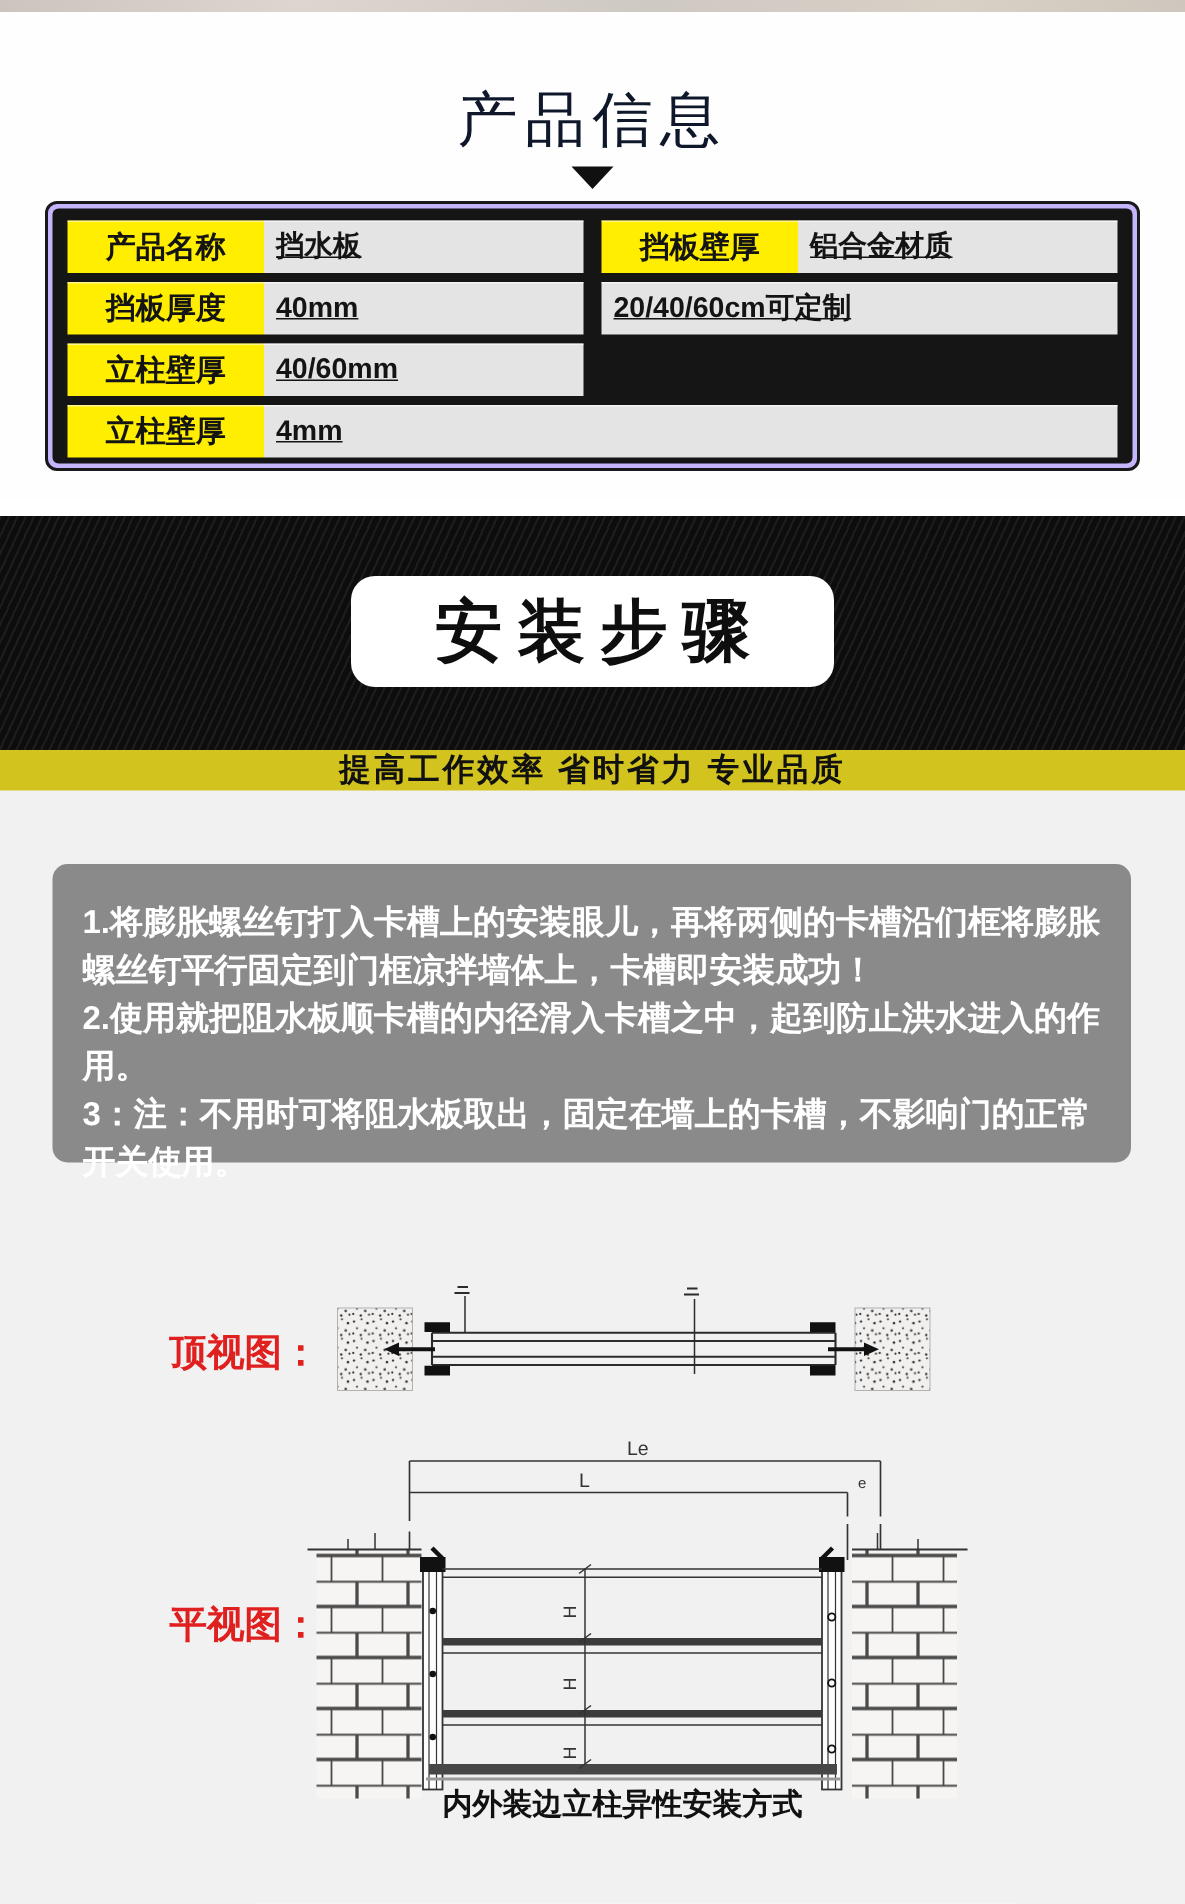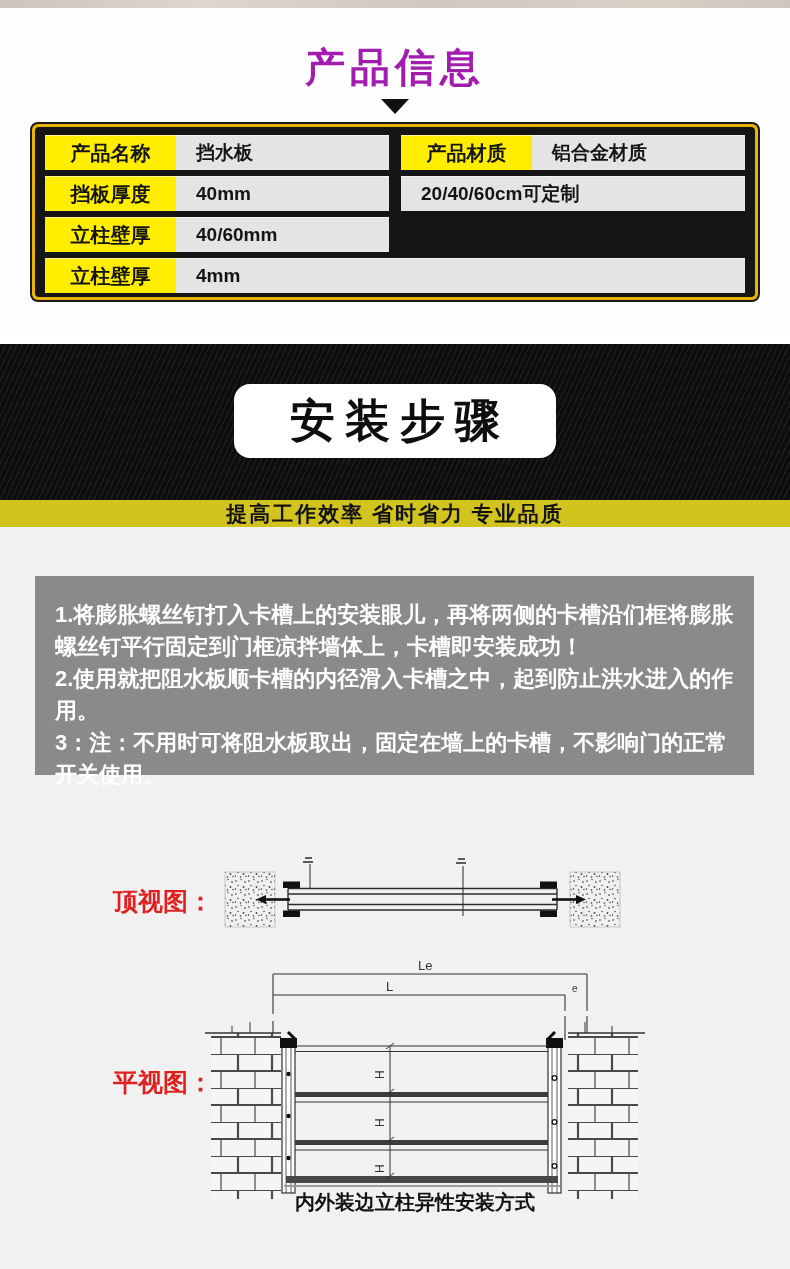--- a/index.html
+++ b/index.html
@@ -12,48 +12,49 @@
 
   
   .top-strip{
     height:8px;
     background:linear-gradient(90deg,#cdc5bd 0%,#ddd6ce 25%,#cfc9c3 55%,#d9d0c6 80%,#cfc6bd 100%);
   }
 
   
   .section-product{height:325px;background:#fefefe;}
   .product-title{
-    padding-top:32px;text-align:center;
-    font-size:40px;font-weight:700;letter-spacing:5px;color:#a21caf;
+    padding-top:44px;text-align:center;
+    font-size:40px;font-weight:400;letter-spacing:5px;color:#0f172a;
   }
   .title-arrow{
     width:0;height:0;margin:4px auto 0;
     border-left:14px solid transparent;border-right:14px solid transparent;
     border-top:15px solid #101010;
   }
   .spec-outer{
     margin:8px 30px 0;height:180px;box-sizing:border-box;
-    border:2px solid #191919;border-radius:8px;background:#eab308;padding:3px;
+    border:2px solid #191919;border-radius:8px;background:#c4b5fd;padding:3px;
   }
   .spec-inner{
     height:100%;box-sizing:border-box;background:#151515;border-radius:4px;
     padding:8px 10px;
     display:grid;grid-template-columns:1fr 1fr;column-gap:12px;row-gap:6px;
   }
   .pair{display:flex;}
   .pair.full{grid-column:1/3;justify-content:flex-end;}
   .spec-label{
     width:131px;flex:0 0 131px;background:#ffee00;color:#141414;
     font-size:20px;font-weight:bold;text-align:center;line-height:34px;
     border-top:1px solid rgba(255,255,255,.55);
   }
   .spec-value{
     flex:1;background:#e4e4e4;color:#141414;
-    font-size:19px;font-weight:bold;line-height:34px;padding-left:20px;
+    font-size:19px;font-weight:bold;line-height:34px;padding-left:8px;
     border-top:1px solid rgba(255,255,255,.6);
+    text-decoration:underline;
   }
 
   
   .section-banner{
     height:183px;
     background:repeating-linear-gradient(115deg,#1c1c1c 0px,#1c1c1c 1.5px,#0d0d0d 1.5px,#0d0d0d 5px);
   }
   .banner-pill{
     width:322px;height:74px;margin:11px auto;position:relative;top:40px;
     background:#fff;border-radius:16px;
@@ -63,21 +64,21 @@
   .banner-stripe{
     position:relative;top:66px;height:28px;background:#d2c31f;
     text-align:center;line-height:28px;
     font-size:21px;font-weight:bold;letter-spacing:2px;color:#111;margin-top:16px;
   }
 
   
   .section-install{position:relative;height:753px;background:#f1f1f1;}
   .instructions-box{
     position:absolute;left:35px;top:49px;width:719px;height:199px;box-sizing:border-box;
-    background:#8a8a8a;border-radius:0;padding:23px 20px 0;
+    background:#8a8a8a;border-radius:10px;padding:23px 20px 0;
     color:#fff;font-size:22px;font-weight:bold;line-height:32px;
   }
   .instructions-box p{margin:0;}
   svg.diagram{position:absolute;left:0;top:0;}
   .dim-label{font-family:"Liberation Sans","DejaVu Sans",sans-serif;fill:#333;}
   .view-label{font-family:"Liberation Sans","DejaVu Sans",sans-serif;font-weight:bold;fill:#e01f1f;}
   .diagram-caption{font-family:"Liberation Sans","DejaVu Sans",sans-serif;font-weight:bold;fill:#111;}
 </style>
 </head>
 <body>
@@ -90,21 +91,21 @@
     <div class="product-title">产品信息</div>
     <div class="title-arrow"></div>
 
     <div class="spec-outer">
       <div class="spec-inner">
         <div class="pair">
           <div class="spec-label">产品名称</div>
           <div class="spec-value">挡水板</div>
         </div>
         <div class="pair">
-          <div class="spec-label">产品材质</div>
+          <div class="spec-label">挡板壁厚</div>
           <div class="spec-value">铝合金材质</div>
         </div>
         <div class="pair">
           <div class="spec-label">挡板厚度</div>
           <div class="spec-value">40mm</div>
         </div>
         <div class="pair">
           <div class="spec-value">20/40/60cm可定制</div>
         </div>
         <div class="pair">

